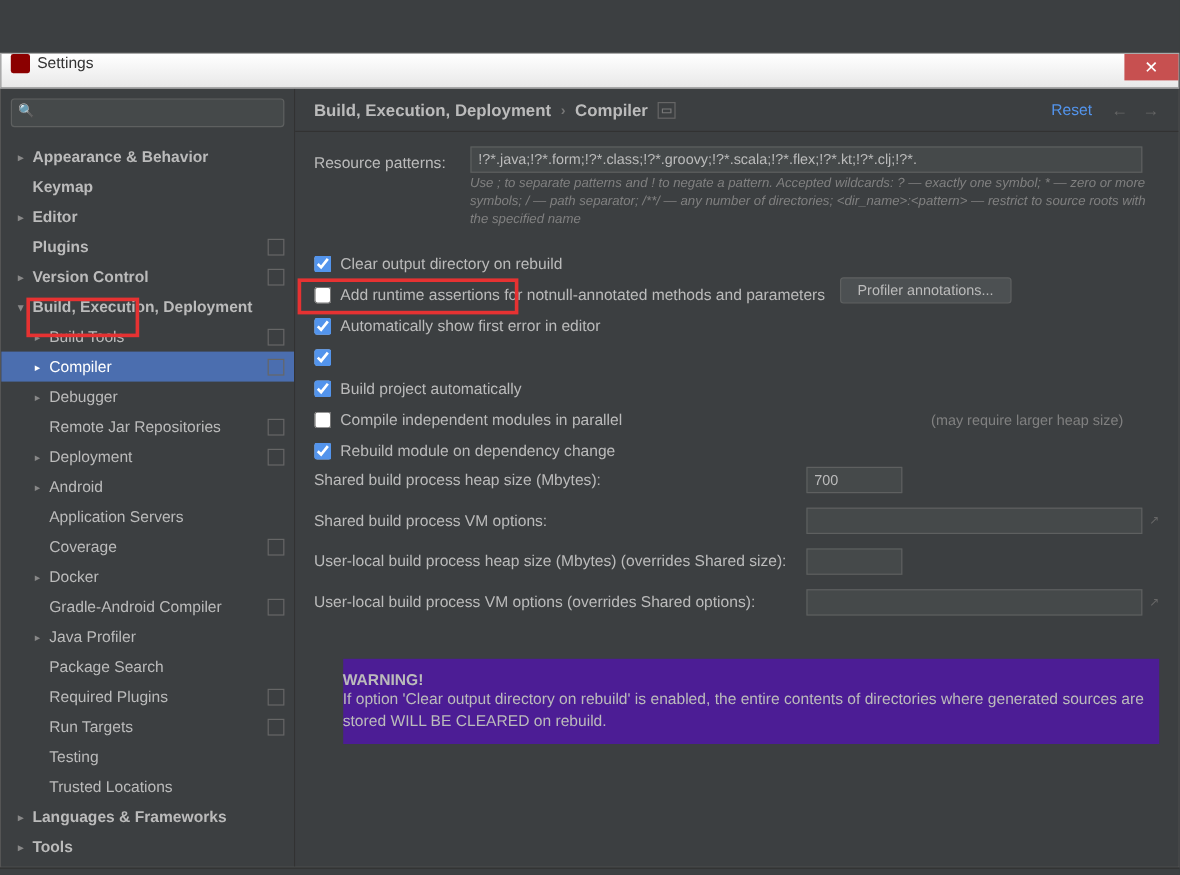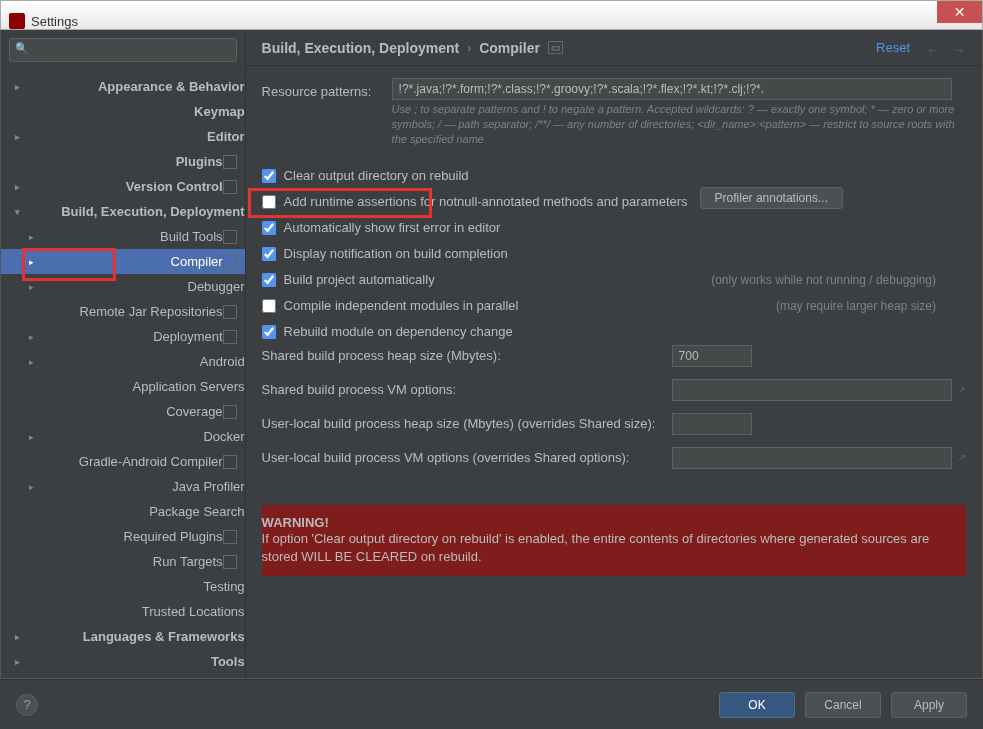--- a/index.html
+++ b/index.html
@@ -1,37 +1,37 @@
 <!DOCTYPE html>
 <html><head>
 <meta charset="utf-8">
 <style>
 * { margin: 0; padding: 0; box-sizing: border-box; font-family: "Segoe UI", Arial, sans-serif; }
 body { width: 983px; height: 729px; background: #3c3f41; color: #bbbbbb; font-size: 13px; overflow: hidden; }
 
-.titlebar { height: 30px; background: linear-gradient(#fff, #e8e8e8); border: 1px solid #aaa; display: flex; align-items: flex-end; padding-left: 8px; position: relative; }
+.titlebar { height: 30px; background: linear-gradient(#fff, #e8e8e8); border: 1px solid #aaa; display: flex; align-items: flex-start; padding-left: 8px; position: relative; margin-top: 44px; }
 .titlebar-icon { width: 16px; height: 16px; background: #8b0000; margin-right: 6px; display: inline-block; border-radius: 2px; }
 .titlebar-text { color: #333; font-size: 13px; }
 .close-btn { position: absolute; right: 0; top: 0; width: 45px; height: 22px; background: #c75050; color: #fff; display: flex; align-items: center; justify-content: center; font-size: 14px; }
 
 .window-body { display: flex; height: 649px; background: #3c3f41; border: 1px solid #555; border-top: none; }
 
 .sidebar { width: 254px; background: #3c3f41; border-right: 1px solid #323232; display: flex; flex-direction: column; }
 .search-wrap { padding: 8px; }
 .search-input { width: 100%; height: 24px; background: #45494a; border: 1px solid #5e6060; border-radius: 3px; color: #bbb; padding: 0 6px 0 24px; font-size: 12px; }
 .search-wrap { position: relative; }
 .search-wrap::before { content: "🔍"; position: absolute; left: 14px; top: 12px; font-size: 11px; color: #888; }
 
 .tree { flex: 1; overflow-y: auto; padding-top: 4px; }
 .tree-item { display: flex; align-items: center; height: 25px; padding-left: 14px; cursor: pointer; color: #bbbbbb; position: relative; }
 .tree-item.bold { font-weight: bold; }
 .tree-item.selected { background: #4b6eaf; color: #fff; }
 .tree-item .arrow { width: 12px; font-size: 9px; color: #888; }
 .tree-item.selected .arrow { color: #fff; }
-.tree-item .label { flex: 1; text-align: right; }
+.tree-item .label { flex: 1; }
 .tree-item .badge { width: 14px; height: 14px; border: 1px solid #666; margin-right: 8px; font-size: 9px; display: flex; align-items: center; justify-content: center; }
 .tree-item.level1 { padding-left: 28px; }
 .highlight-box { border: 3px solid #e63232; position: absolute; pointer-events: none; }
 
 .main { flex: 1; display: flex; flex-direction: column; background: #3c3f41; }
 .main-header { height: 36px; display: flex; align-items: center; padding: 0 16px; border-bottom: 1px solid #323232; }
 .breadcrumb { font-weight: bold; color: #bbbbbb; font-size: 14px; display: flex; align-items: center; gap: 8px; flex: 1; }
 .breadcrumb .sep { color: #777; font-size: 12px; }
 .reset-link { color: #5394ec; font-size: 13px; margin-right: 16px; cursor: pointer; }
 .nav-arrows { color: #666; font-size: 14px; display: flex; gap: 12px; }
@@ -49,21 +49,21 @@
 .check-row { display: flex; align-items: flex-end; height: 26px; }
 .check-row input[type=checkbox] { margin-right: 8px; width: 14px; height: 14px; accent-color: #5394ec; }
 .check-row .cklabel { color: #bbbbbb; font-size: 13px; }
 .check-row .hint { color: #808080; font-size: 12px; margin-left: auto; padding-right: 30px; }
 .btn-inline { background: #4c5052; border: 1px solid #5e6060; color: #bbb; padding: 3px 14px; font-size: 12px; margin-left: 12px; cursor: pointer; border-radius: 3px; }
 
 .form-row { display: flex; align-items: center; height: 34px; }
 .form-row .flabel { width: 410px; color: #bbbbbb; font-size: 13px; }
 .expand-icon { color: #666; font-size: 10px; margin-left: 6px; }
 
-.warning { background: #7f1d1d; padding: 10px 0; margin-top: 30px; }
+.warning { background: #4c1d95; padding: 10px 0; margin-top: 30px; margin-left: 24px; }
 .warning-title { color: #bbbbbb; font-weight: bold; font-size: 13px; }
 .warning-text { color: #bbbbbb; font-weight: normal; font-size: 13px; line-height: 1.4; }
 
 .footer { height: 50px; border-top: 1px solid #323232; display: flex; align-items: center; padding: 0 16px; background: #3c3f41; }
 .help-btn { width: 22px; height: 22px; border: 1px solid #5e6060; border-radius: 50%; color: #999; display: flex; align-items: center; justify-content: center; font-size: 13px; cursor: pointer; background: #4c5052; }
 .footer-btns { margin-left: auto; display: flex; gap: 10px; }
 .footer-btn { min-width: 76px; height: 26px; background: #4c5052; border: 1px solid #5e6060; color: #bbb; font-size: 12px; cursor: pointer; border-radius: 3px; }
 .footer-btn.primary { background: #365880; border-color: #4c708c; color: #fff; }
 
 .hl1 { left: 22px; top: 248px; width: 94px; height: 33px; }
@@ -223,26 +223,24 @@
         <input type="checkbox" style="">
         <span class="cklabel">Add runtime assertions for notnull-annotated methods and parameters</span>
         <button class="btn-inline">Profiler annotations...</button>
       </div>
       <div class="check-row">
         <input type="checkbox" checked="" style="">
         <span class="cklabel">Automatically show first error in editor</span>
       </div>
       <div class="check-row">
         <input type="checkbox" checked="" style="">
-        <span class="cklabel">Display notification on build completion</span>
       </div>
       <div class="check-row">
         <input type="checkbox" checked="" style="">
         <span class="cklabel">Build project automatically</span>
-        <span class="hint">(only works while not running / debugging)</span>
       </div>
       <div class="check-row">
         <input type="checkbox" style="">
         <span class="cklabel">Compile independent modules in parallel</span>
         <span class="hint">(may require larger heap size)</span>
       </div>
       <div class="check-row">
         <input type="checkbox" checked="" style="">
         <span class="cklabel">Rebuild module on dependency change</span>
       </div>

